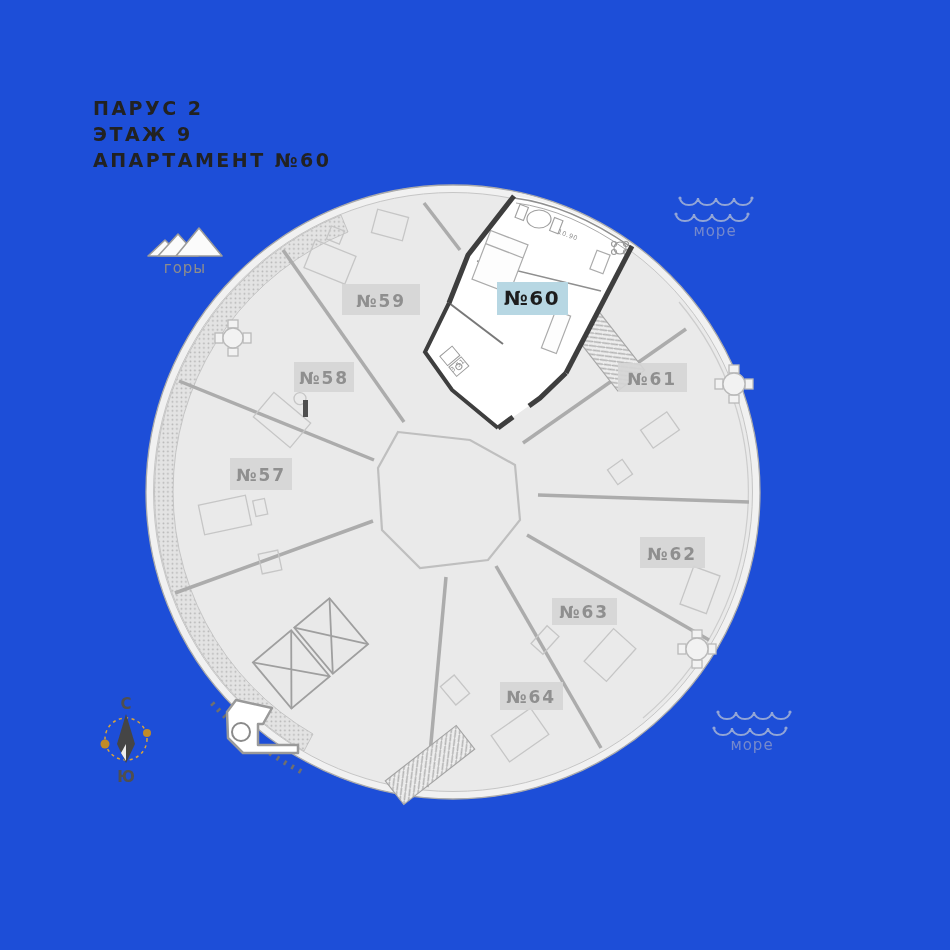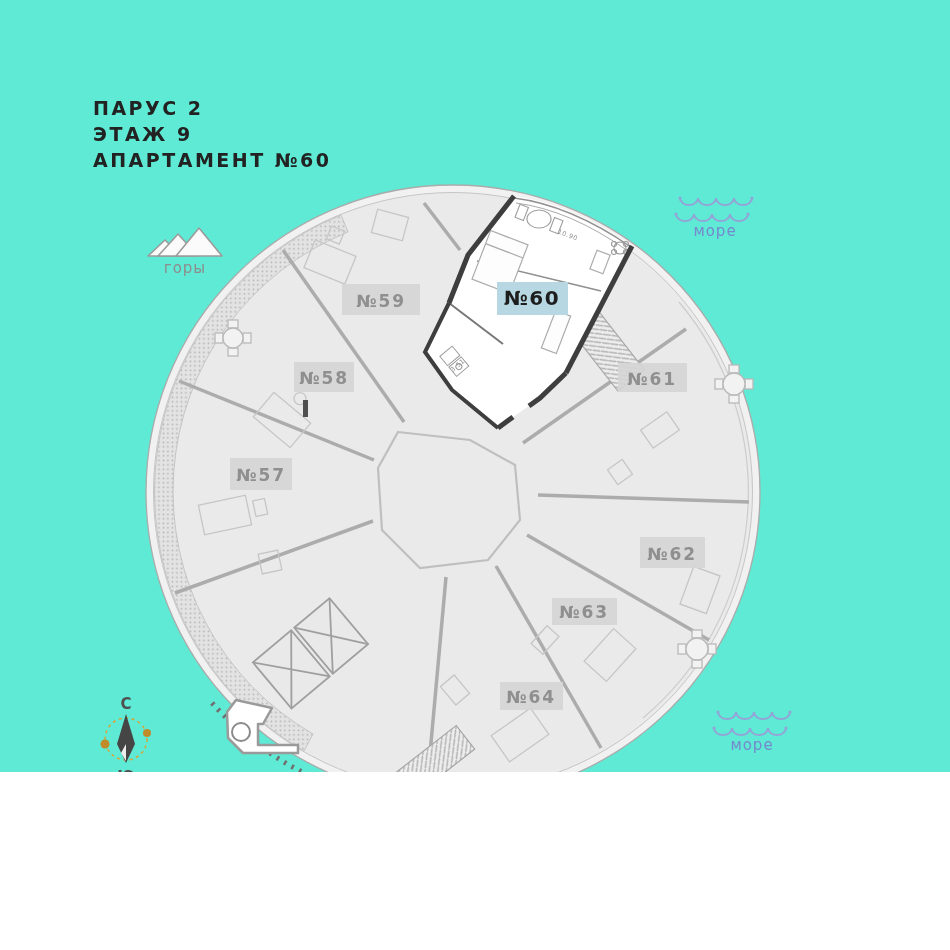--- a/index.html
+++ b/index.html
@@ -1,16 +1,16 @@
 <!DOCTYPE html>
 <html><head>
 <meta charset="utf-8">
 <style>
   html,body{margin:0;padding:0;background:#ffffff;}
-  .stage{position:relative;width:950px;height:772px;background:#5eead4;overflow:hidden;
+  .stage{position:relative;width:950px;height:950px;background:#1d4ed8;overflow:hidden;
          font-family:"DejaVu Sans","Liberation Sans",sans-serif;}
   svg{display:block;}
   text{font-family:"DejaVu Sans","Liberation Sans",sans-serif;}
   .title-line{font-weight:bold;font-size:19px;letter-spacing:2.5px;fill:#222222;}
   .apt-label{font-weight:bold;font-size:17px;letter-spacing:2px;fill:#8f8f8f;}
   .apt-label-hl{font-weight:bold;font-size:20px;letter-spacing:1.5px;fill:#1d1d1d;}
   .legend-gray{font-size:15px;fill:#8d8d8d;letter-spacing:1px;}
   .legend-blue{font-size:15px;fill:#7589cc;letter-spacing:1px;}
   .compass-letter{font-size:15px;fill:#4f4f4f;font-weight:bold;}
   .area-label{font-size:6.5px;fill:#8f8f8f;letter-spacing:.5px;}

